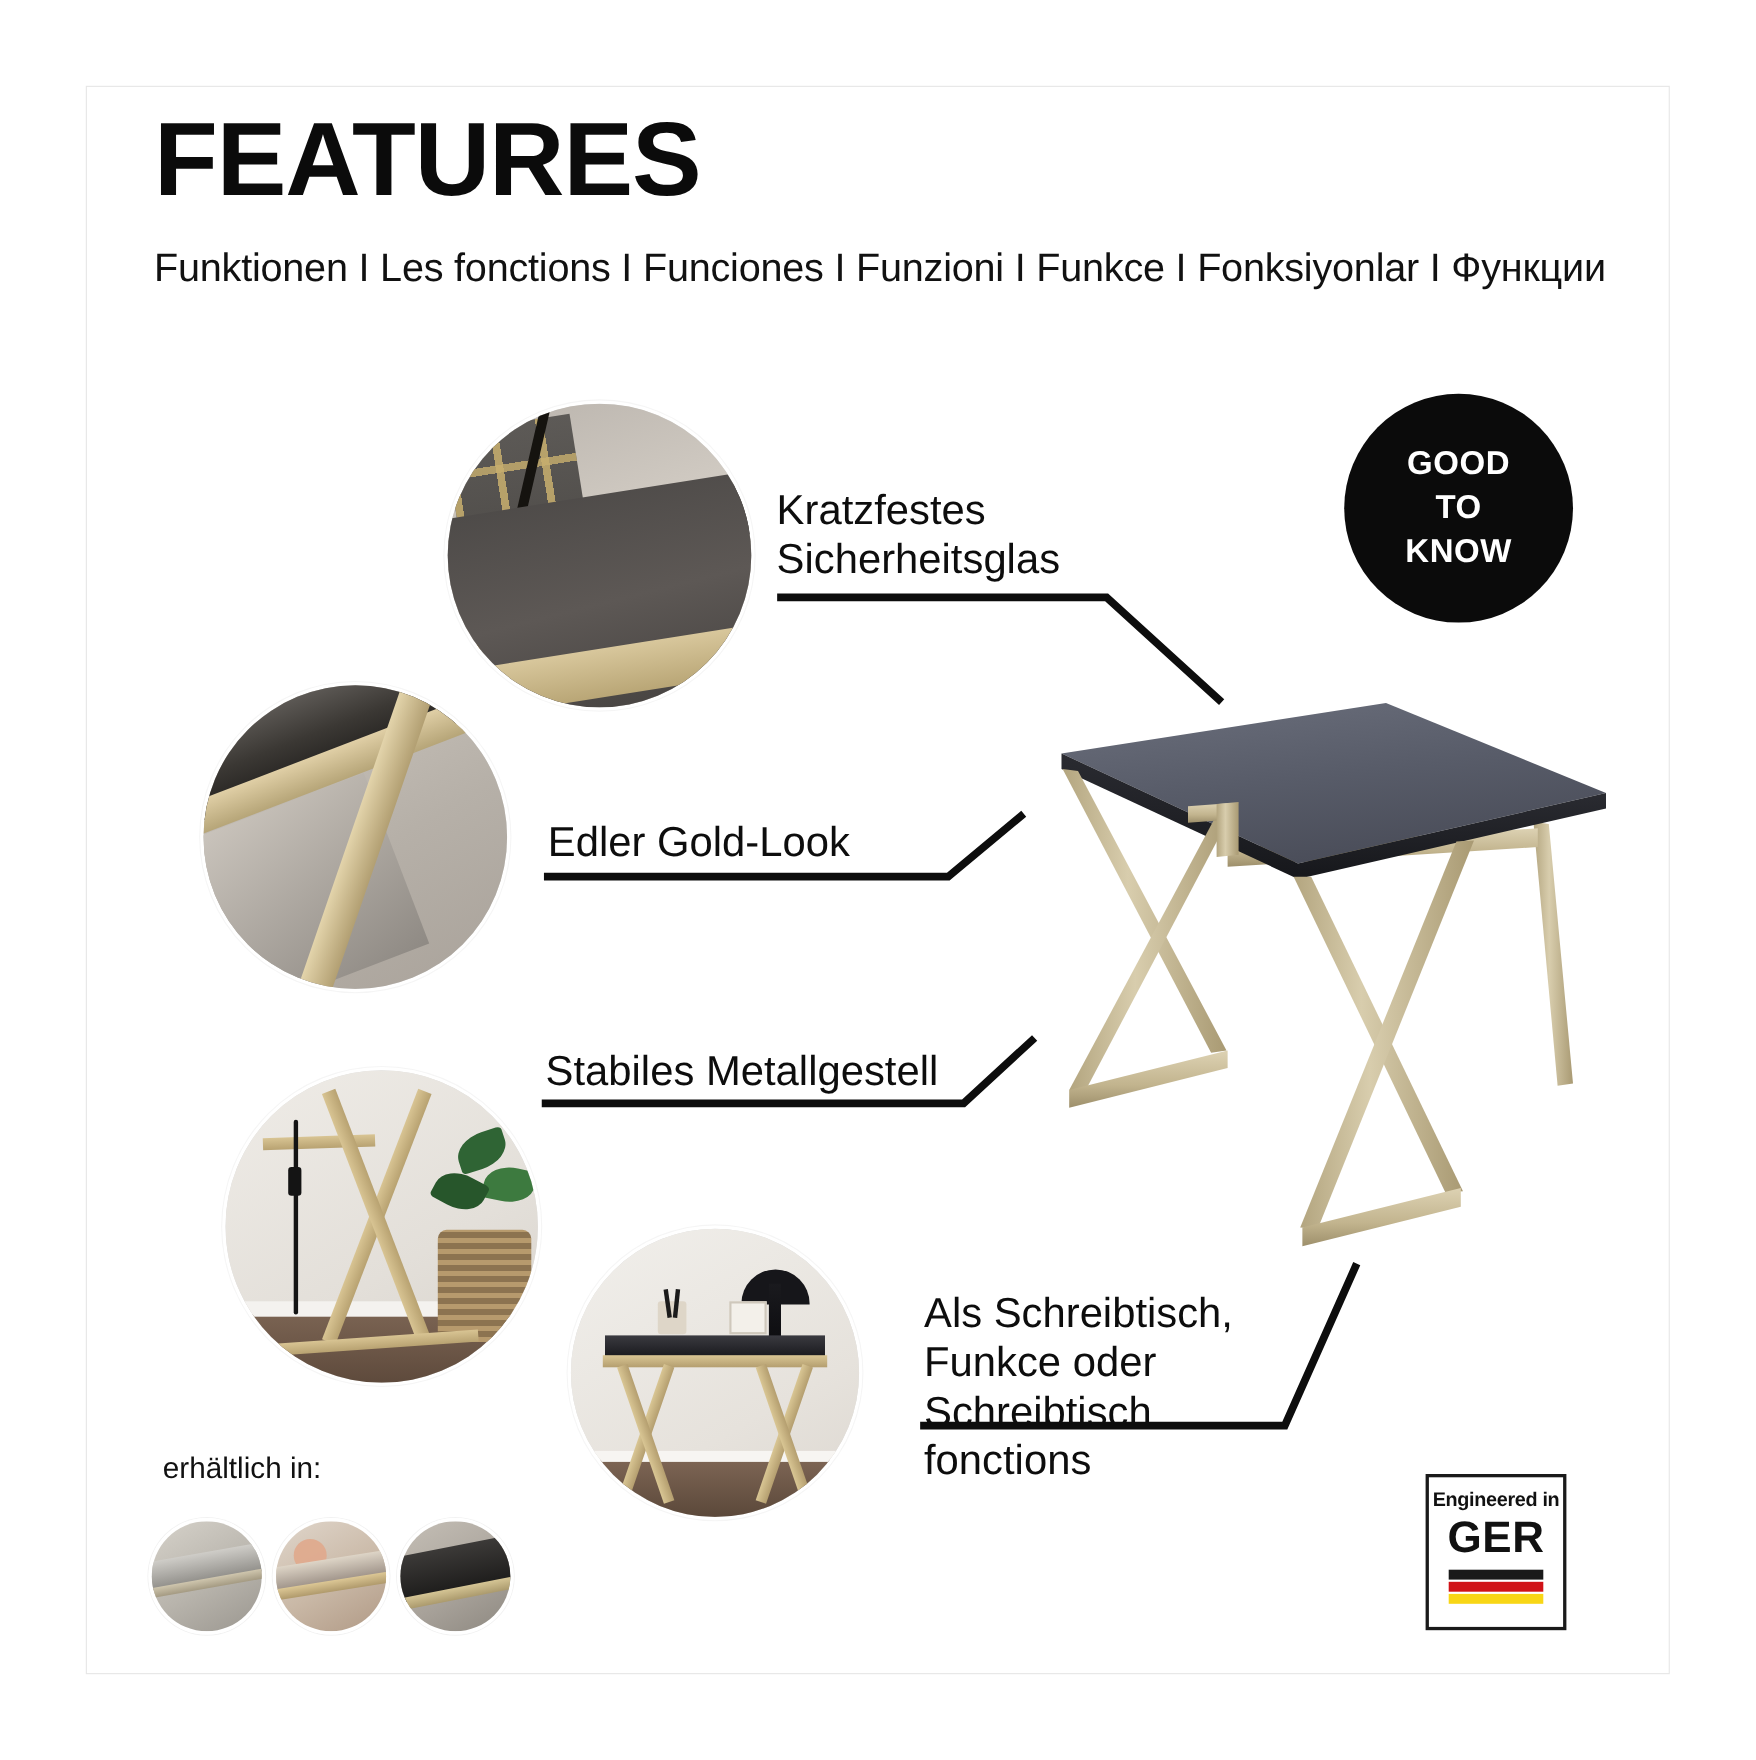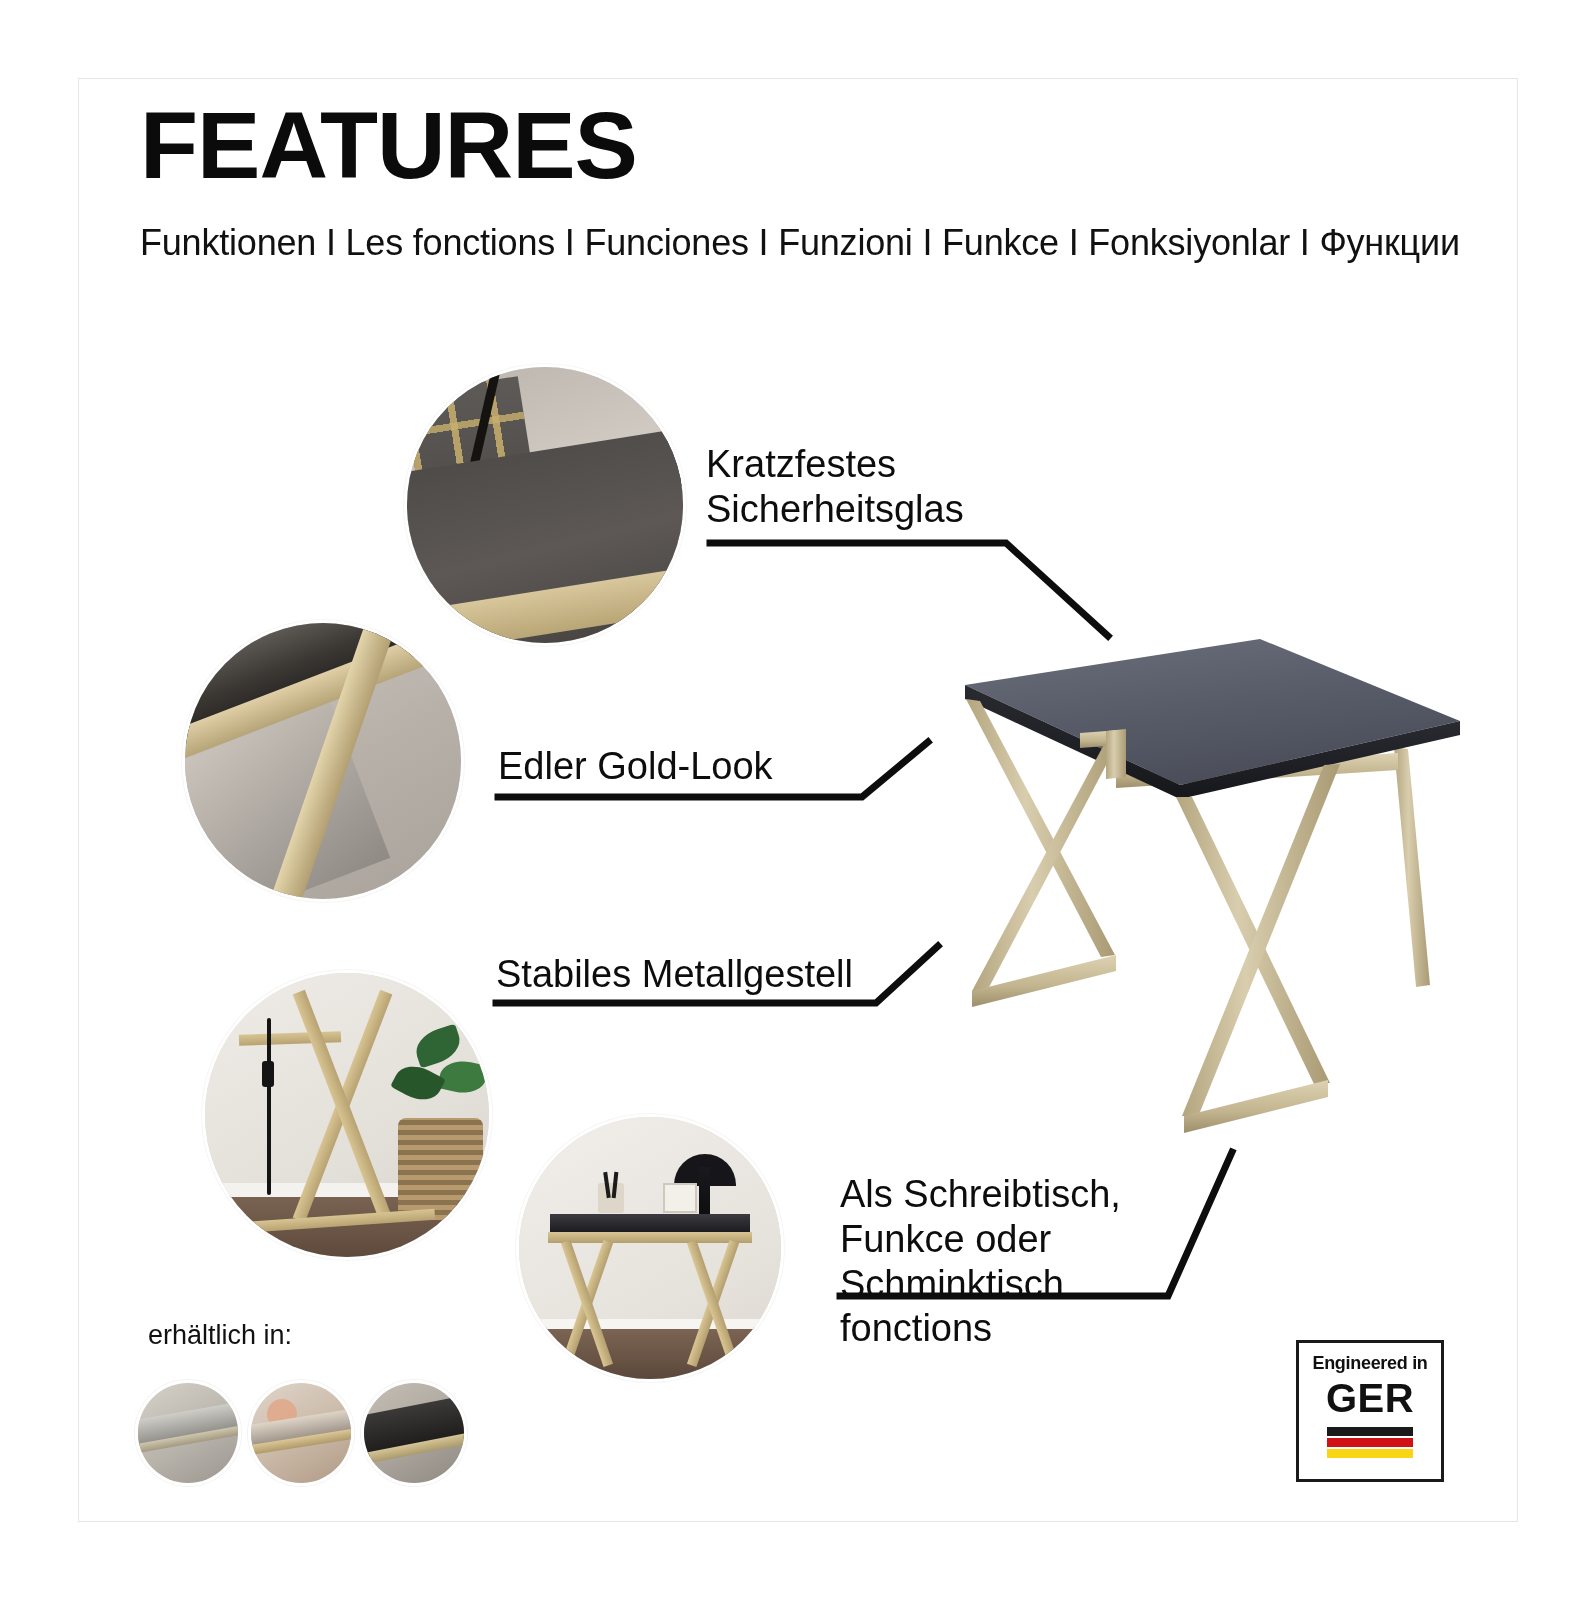--- a/index.html
+++ b/index.html
@@ -290,21 +290,21 @@
   }
   #callout-glass { left: 706px; top: 442px; }
   #callout-gold  { left: 498px; top: 744px; }
   #callout-metal { left: 496px; top: 952px; }
   #callout-usage { left: 840px; top: 1172px; }
 
   
   .ger-badge {
     position: absolute;
     left: 1296px; top: 1340px;
-    width: 148px; height: 142px;
+    width: 128px; height: 142px;
     background: #ffffff;
     border: 3px solid #1a1a1a;
     display: flex;
     flex-direction: column;
     align-items: center;
     justify-content: flex-start;
     padding-top: 11px;
   }
   .ger-badge .eng-line {
     font-size: 18px; font-weight: 700; color: #111; letter-spacing: -0.3px;
@@ -329,20 +329,25 @@
 </head>
 <body>
 
 <div id="page">
 
   <div class="frame-border"></div>
 
   <div class="title">FEATURES</div>
   <div class="subtitle">Funktionen I Les fonctions I Funciones I Funzioni I Funkce I Fonksiyonlar I Функции</div>
 
+  <div class="gtk-badge">
+    <span>GOOD</span>
+    <span>TO</span>
+    <span>KNOW</span>
+  </div>
 
   <div class="photo" id="photo-glass">
     <div class="scene">
       <div class="wall"></div>
       <div class="lattice"></div>
       <div class="blackbar"></div>
       <div class="shelf"></div>
       <div class="glasstop"></div>
       <div class="goldrail"></div>
     </div>
@@ -402,21 +407,21 @@
   <div class="callout" id="callout-glass">
     <div>Kratzfestes</div>
     <div>Sicherheitsglas</div>
   </div>
   <div class="callout" id="callout-metal">
     <div>Stabiles Metallgestell</div>
   </div>
   <div class="callout" id="callout-usage">
     <div>Als Schreibtisch,</div>
     <div>Funkce oder</div>
-    <div>Schminktisch</div>
+    <div>Schreibtisch</div>
     <div>fonctions</div>
   </div>
 
   <svg id="leaders" viewBox="0 0 1596 1600">
     <polyline points="710,543 1006,543 1108,636" fill="none" stroke="#0d0d0d" stroke-width="7" stroke-linecap="square"></polyline>
     <polyline points="498,797 862,797 928,742" fill="none" stroke="#0d0d0d" stroke-width="7" stroke-linecap="square"></polyline>
     <polyline points="496,1003 876,1003 938,946" fill="none" stroke="#0d0d0d" stroke-width="7" stroke-linecap="square"></polyline>
     <polyline points="840,1296 1168,1296 1232,1152" fill="none" stroke="#0d0d0d" stroke-width="7" stroke-linecap="square"></polyline>
   </svg>
 

